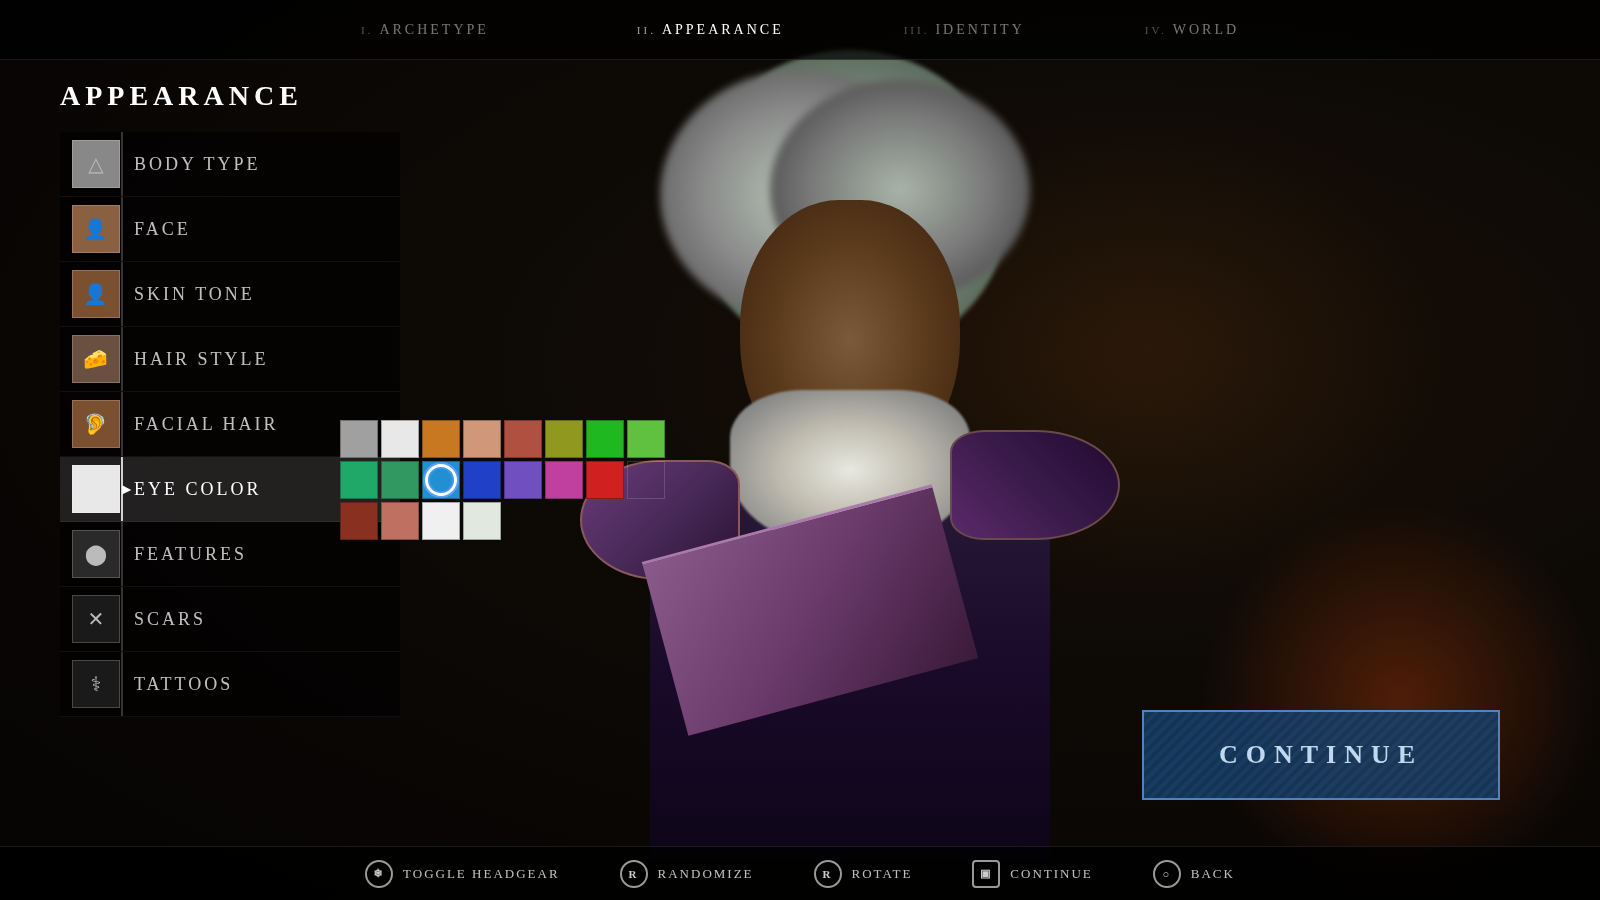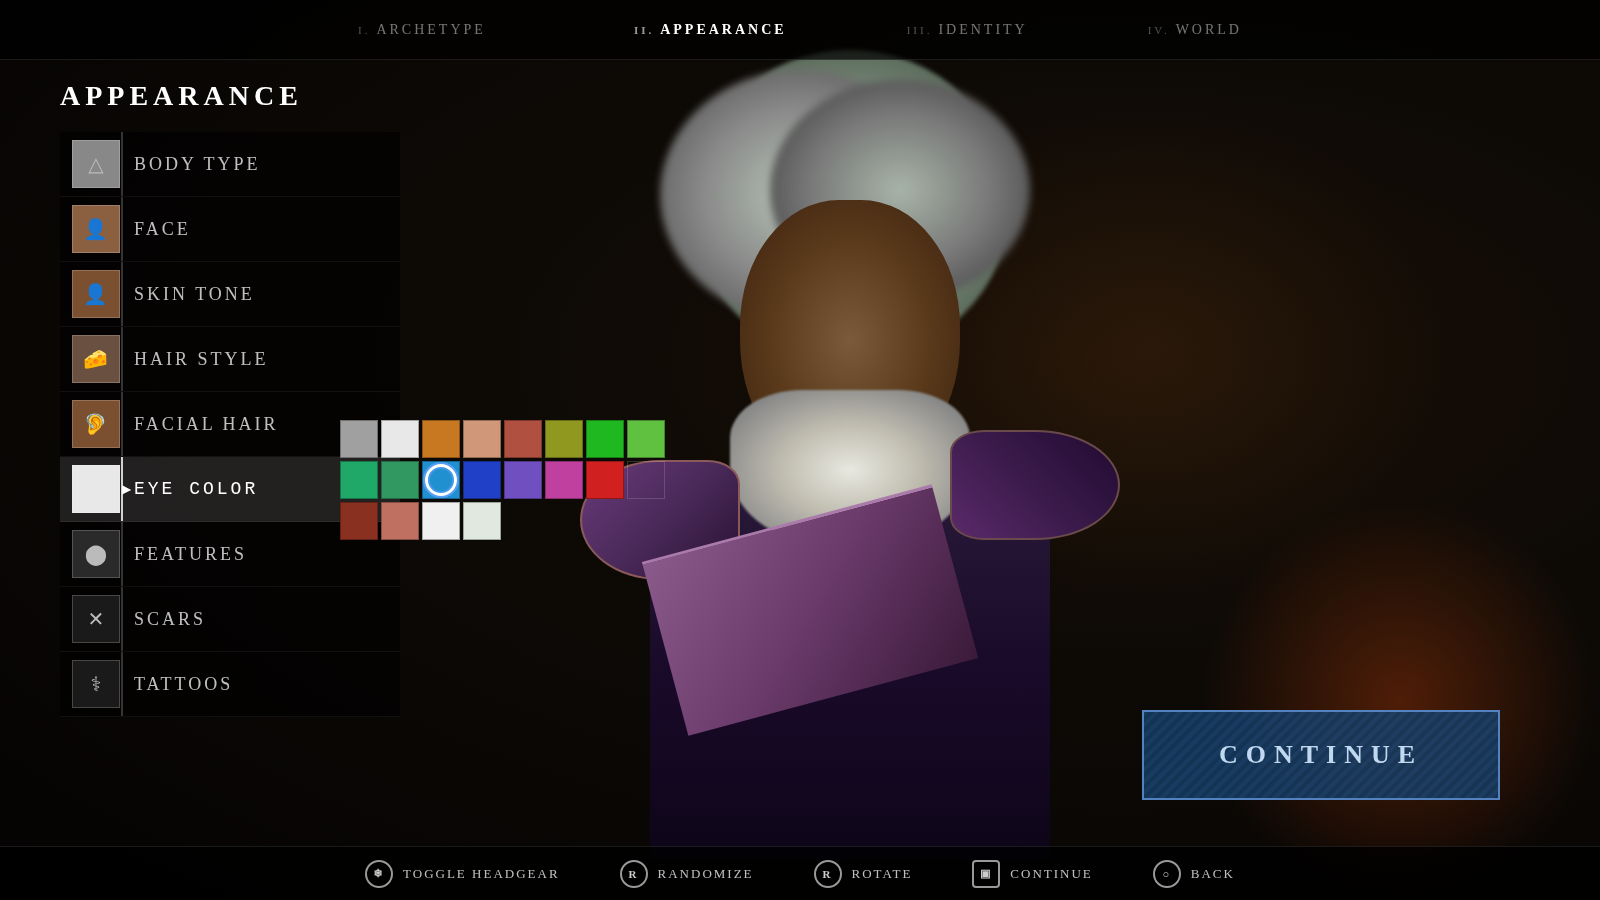--- a/index.html
+++ b/index.html
@@ -174,21 +174,21 @@
     .nav-item {
       font-size: 14px;
       letter-spacing: 3px;
       color: rgba(255,255,255,0.45);
       font-family: 'Georgia', serif;
       text-transform: uppercase;
     }
 
     .nav-item.active {
       color: #ffffff;
-      font-weight: bold;
+      font-weight: normal;
       margin-left: 28px;
     }
 
     .nav-item .nav-num {
       font-size: 11px;
       margin-right: 6px;
       color: rgba(255,255,255,0.3);
     }
 
     .nav-item.active .nav-num {
@@ -252,21 +252,20 @@
 
     .menu-item .item-label {
       font-size: 18px;
       letter-spacing: 3px;
       text-transform: uppercase;
       color: rgba(255,255,255,0.75);
     }
 
     .menu-item.active .item-label {
       color: #fff;
-      font-family: Liberation Mono, monospace;
     }
 
     .menu-item .active-arrow {
       position: absolute;
       left: 62px;
       color: #fff;
       font-size: 12px;
     }
 
     

